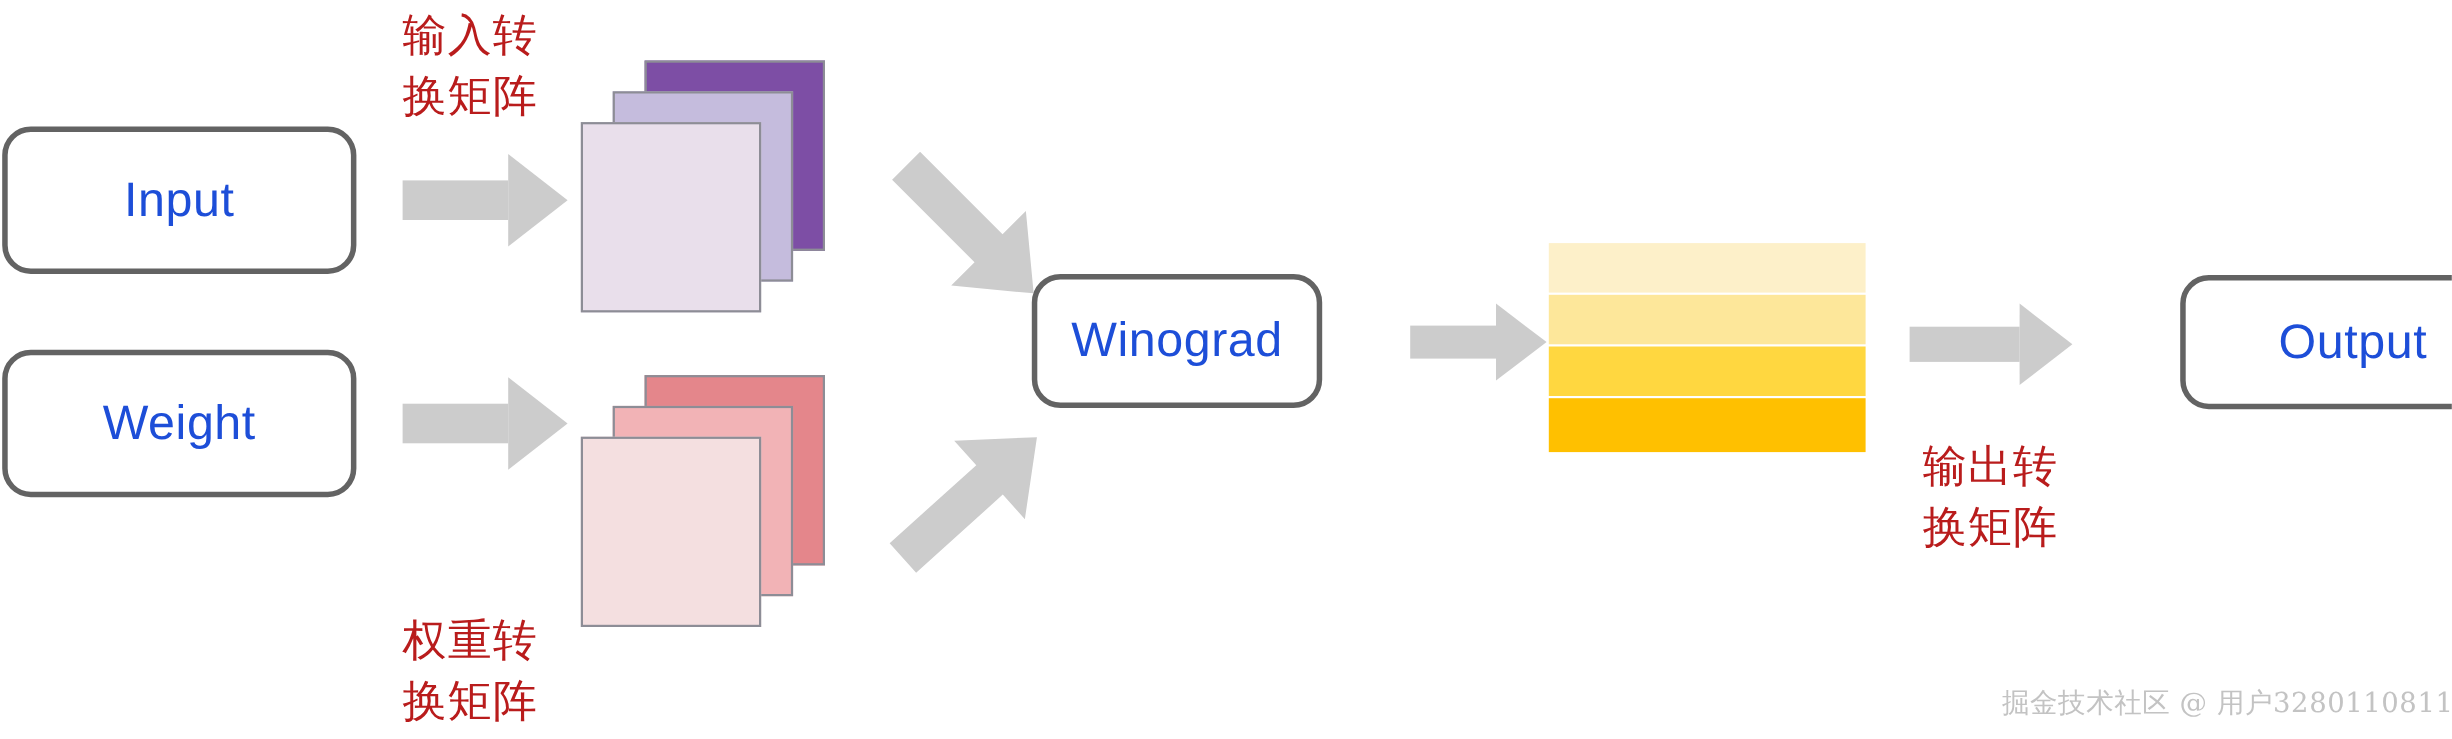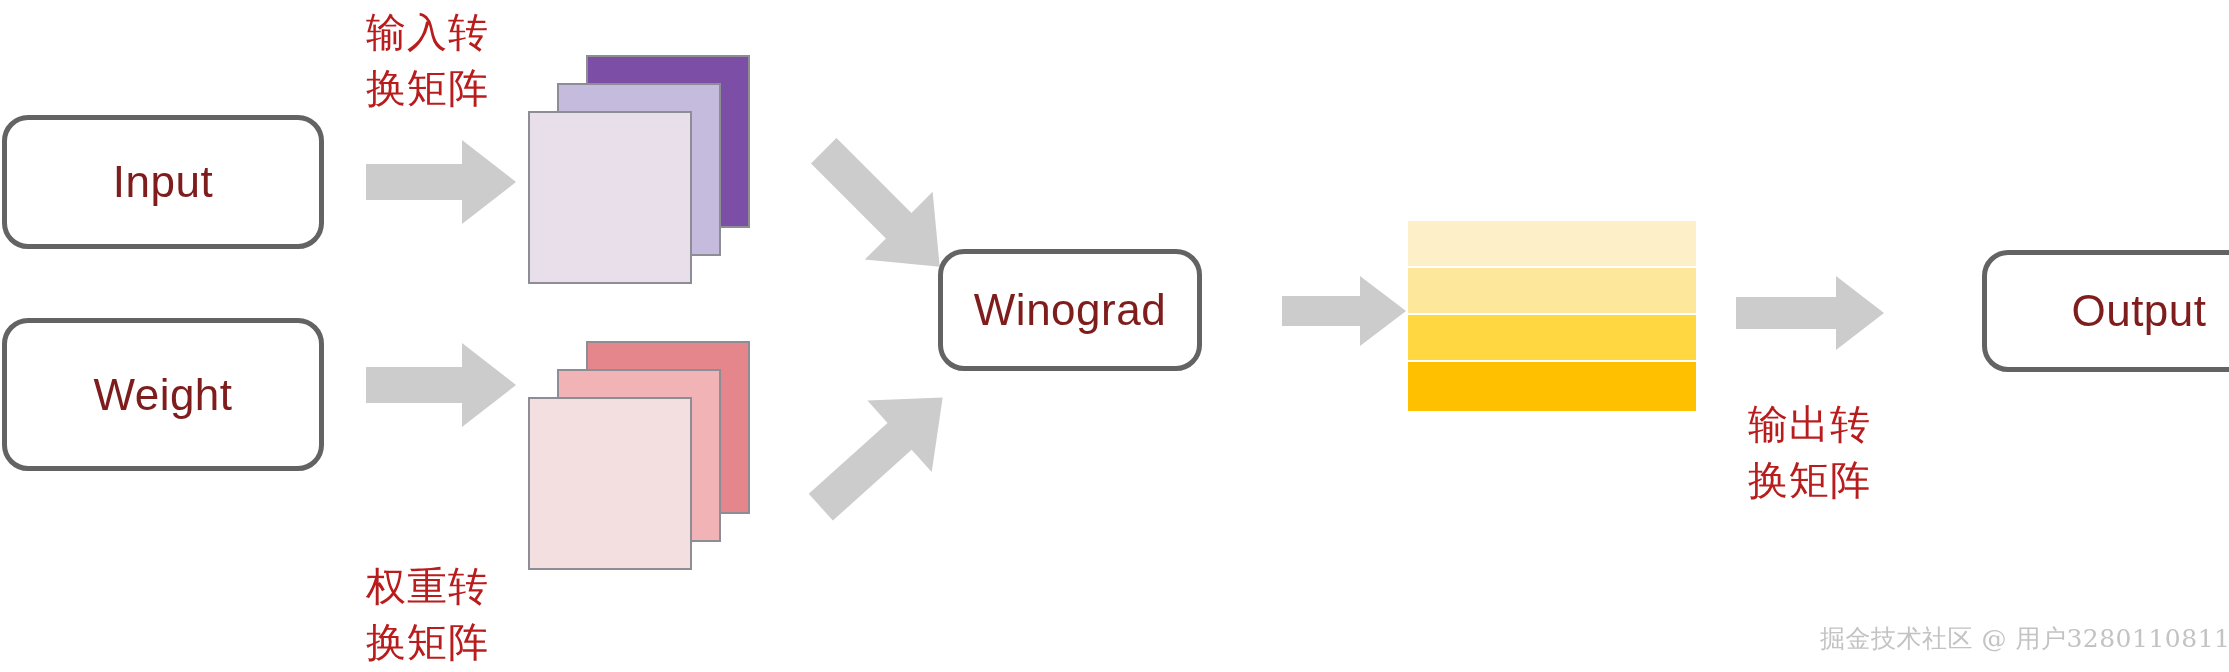--- a/index.html
+++ b/index.html
@@ -24,28 +24,28 @@
     box-sizing: border-box;
     border: 5px solid #636363;
     border-radius: 26px;
     background: #ffffff;
     display: flex;
     align-items: center;
     justify-content: center;
   }
   .node-box .node-label {
     font-size: 44px;
-    color: #7f1d1d;
+    color: #1d4ed8;
     letter-spacing: 0.5px;
     font-weight: 400;
     line-height: 1;
   }
 
   #box-input   { left: 2px;    top: 115px; width: 322px; height: 134px; }
-  #box-weight  { left: 2px;    top: 318px; width: 322px; height: 153px; }
+  #box-weight  { left: 2px;    top: 318px; width: 322px; height: 134px; }
   #box-winograd{ left: 938px;  top: 249px; width: 264px; height: 122px; }
   #box-output  { left: 1982px; top: 250px; width: 314px; height: 122px; }
 
   .barrow { position: absolute; background: transparent; }
   .barrow > .b-shaft {
     position: absolute;
     background: #cccccc;
   }
   .barrow > .b-head {
     position: absolute;
@@ -104,21 +104,21 @@
   <div class="node-box" id="box-input">
     <span class="node-label">Input</span>
   </div>
 
   <div class="node-box" id="box-weight">
     <span class="node-label">Weight</span>
   </div>
 
   <div class="cjk-label" style="left:366px; top:4px;"><span>输入转</span><br><span>换矩阵</span></div>
 
-  <div class="cjk-label" style="left:366px; top:558px;"><span>权重转</span><br><span>换矩阵</span></div>
+  <div class="cjk-label" style="left:366px; top:558px;font-family:Liberation Mono, monospace;"><span>权重转</span><br><span>换矩阵</span></div>
 
   <div class="cjk-label" style="left:1748px; top:396px;"><span>输出转</span><br><span>换矩阵</span></div>
 
   <div class="barrow" style="left:366px; top:140px; width:150px; height:84px;">
     <div class="b-shaft" style="left:0; top:24px; width:96px; height:36px;"></div>
     <div class="b-head" style="left:96px; top:0; border-width:42px 0 42px 54px;"></div>
   </div>
 
   <div class="barrow" style="left:366px; top:343px; width:150px; height:84px;">
     <div class="b-shaft" style="left:0; top:24px; width:96px; height:36px;"></div>

